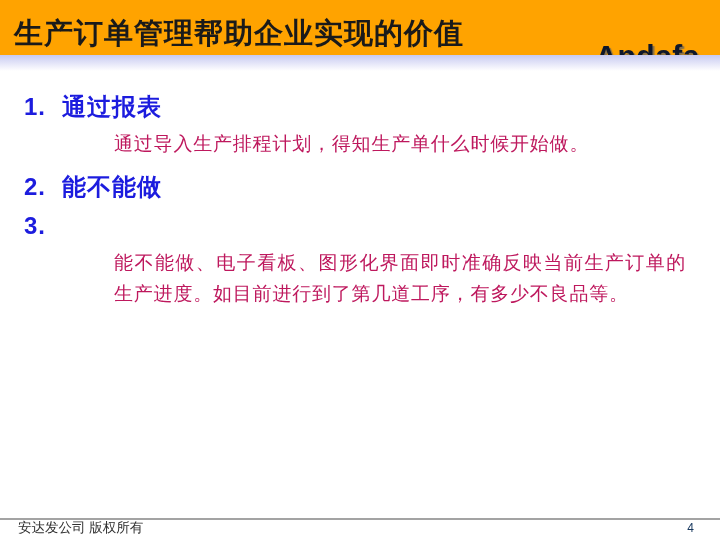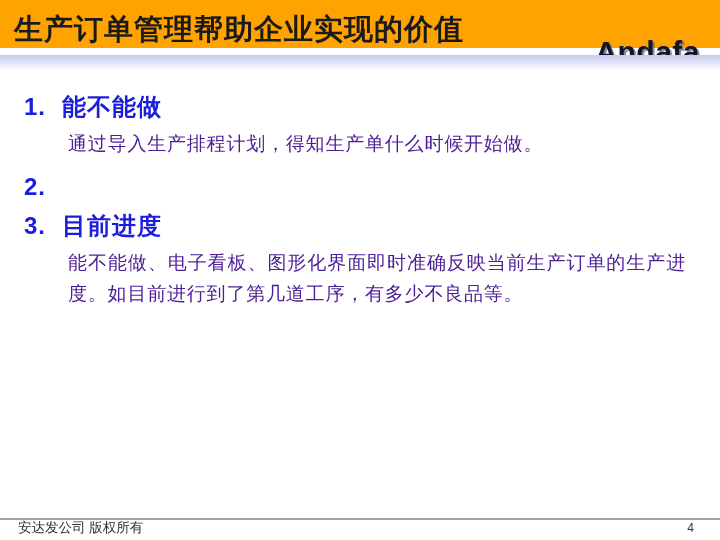--- a/index.html
+++ b/index.html
@@ -6,21 +6,21 @@
   .slide {
     position: relative;
     width: 720px; height: 540px;
     margin: 0 auto;
     background: #ffffff;
     overflow: hidden;
     font-family: "Liberation Sans", "DejaVu Sans", sans-serif;
   }
   
   .header {
-    position: absolute; top: 0; left: 0; right: 0; height: 48px;
+    position: absolute; top: 0; left: 0; right: 0; height: 55px;
     background: #FFA300;
     display: flex; align-items: center; justify-content: space-between;
     padding: 12px 20px 0 14px; box-sizing: border-box;
   }
   .header-title {
     font-size: 29px; font-weight: bold; color: #1a1a1a;
     letter-spacing: 1px; white-space: nowrap;
   }
   .logo {
     font-size: 30px; font-weight: bold; color: #0f172a;
@@ -36,22 +36,22 @@
   .content { position: absolute; top: 92px; left: 0; right: 0; }
   .item { margin-bottom: 9px; }
   .item-heading {
     display: flex; align-items: baseline;
     padding-left: 24px;
     font-size: 24px; font-weight: bold; color: #1C1CDE;
     line-height: 30px; letter-spacing: 1px;
   }
   .item-number { display: inline-block; width: 38px; flex: 0 0 38px; }
   .item-desc {
-    margin: 6px 34px 13px 68px;
-    font-size: 19px; color: #4c1d95;
+    margin: 6px 34px 13px 114px;
+    font-size: 19px; color: #be185d;
     line-height: 31px; letter-spacing: 0.8px;
     text-align: justify; text-justify: inter-ideograph;
   }
   
   .footer-line {
     position: absolute; left: 0; right: 0; bottom: 20px;
     height: 2px; background: #a3a3a3;
   }
   .footer {
     position: absolute; left: 18px; bottom: 3px;
@@ -73,35 +73,35 @@
     <div class="header-title">生产订单管理帮助企业实现的价值</div>
     <div class="logo">Andafa</div>
   </div>
   <div class="header-fade"></div>
 
   <div class="content">
 
     <div class="item">
       <div class="item-heading">
         <span class="item-number">1.</span>
-        <span>能不能做</span>
+        <span>通过报表</span>
       </div>
       <div class="item-desc">通过导入生产排程计划，得知生产单什么时候开始做。</div>
     </div>
 
     <div class="item">
       <div class="item-heading">
         <span class="item-number">2.</span>
+        <span>能不能做</span>
       </div>
     </div>
 
     <div class="item">
       <div class="item-heading">
         <span class="item-number">3.</span>
-        <span>目前进度</span>
       </div>
       <div class="item-desc">能不能做、电子看板、图形化界面即时准确反映当前生产订单的生产进度。如目前进行到了第几道工序，有多少不良品等。</div>
     </div>
 
   </div>
 
   <div class="footer-line"></div>
 
   <div class="footer">
     <span class="footer-copyright">安达发公司 版权所有</span>

